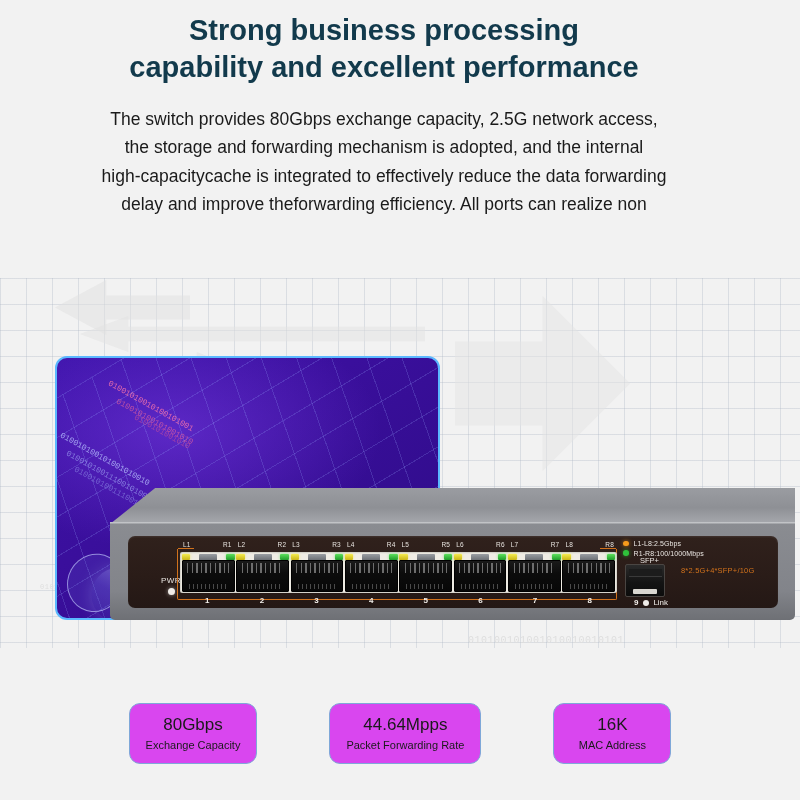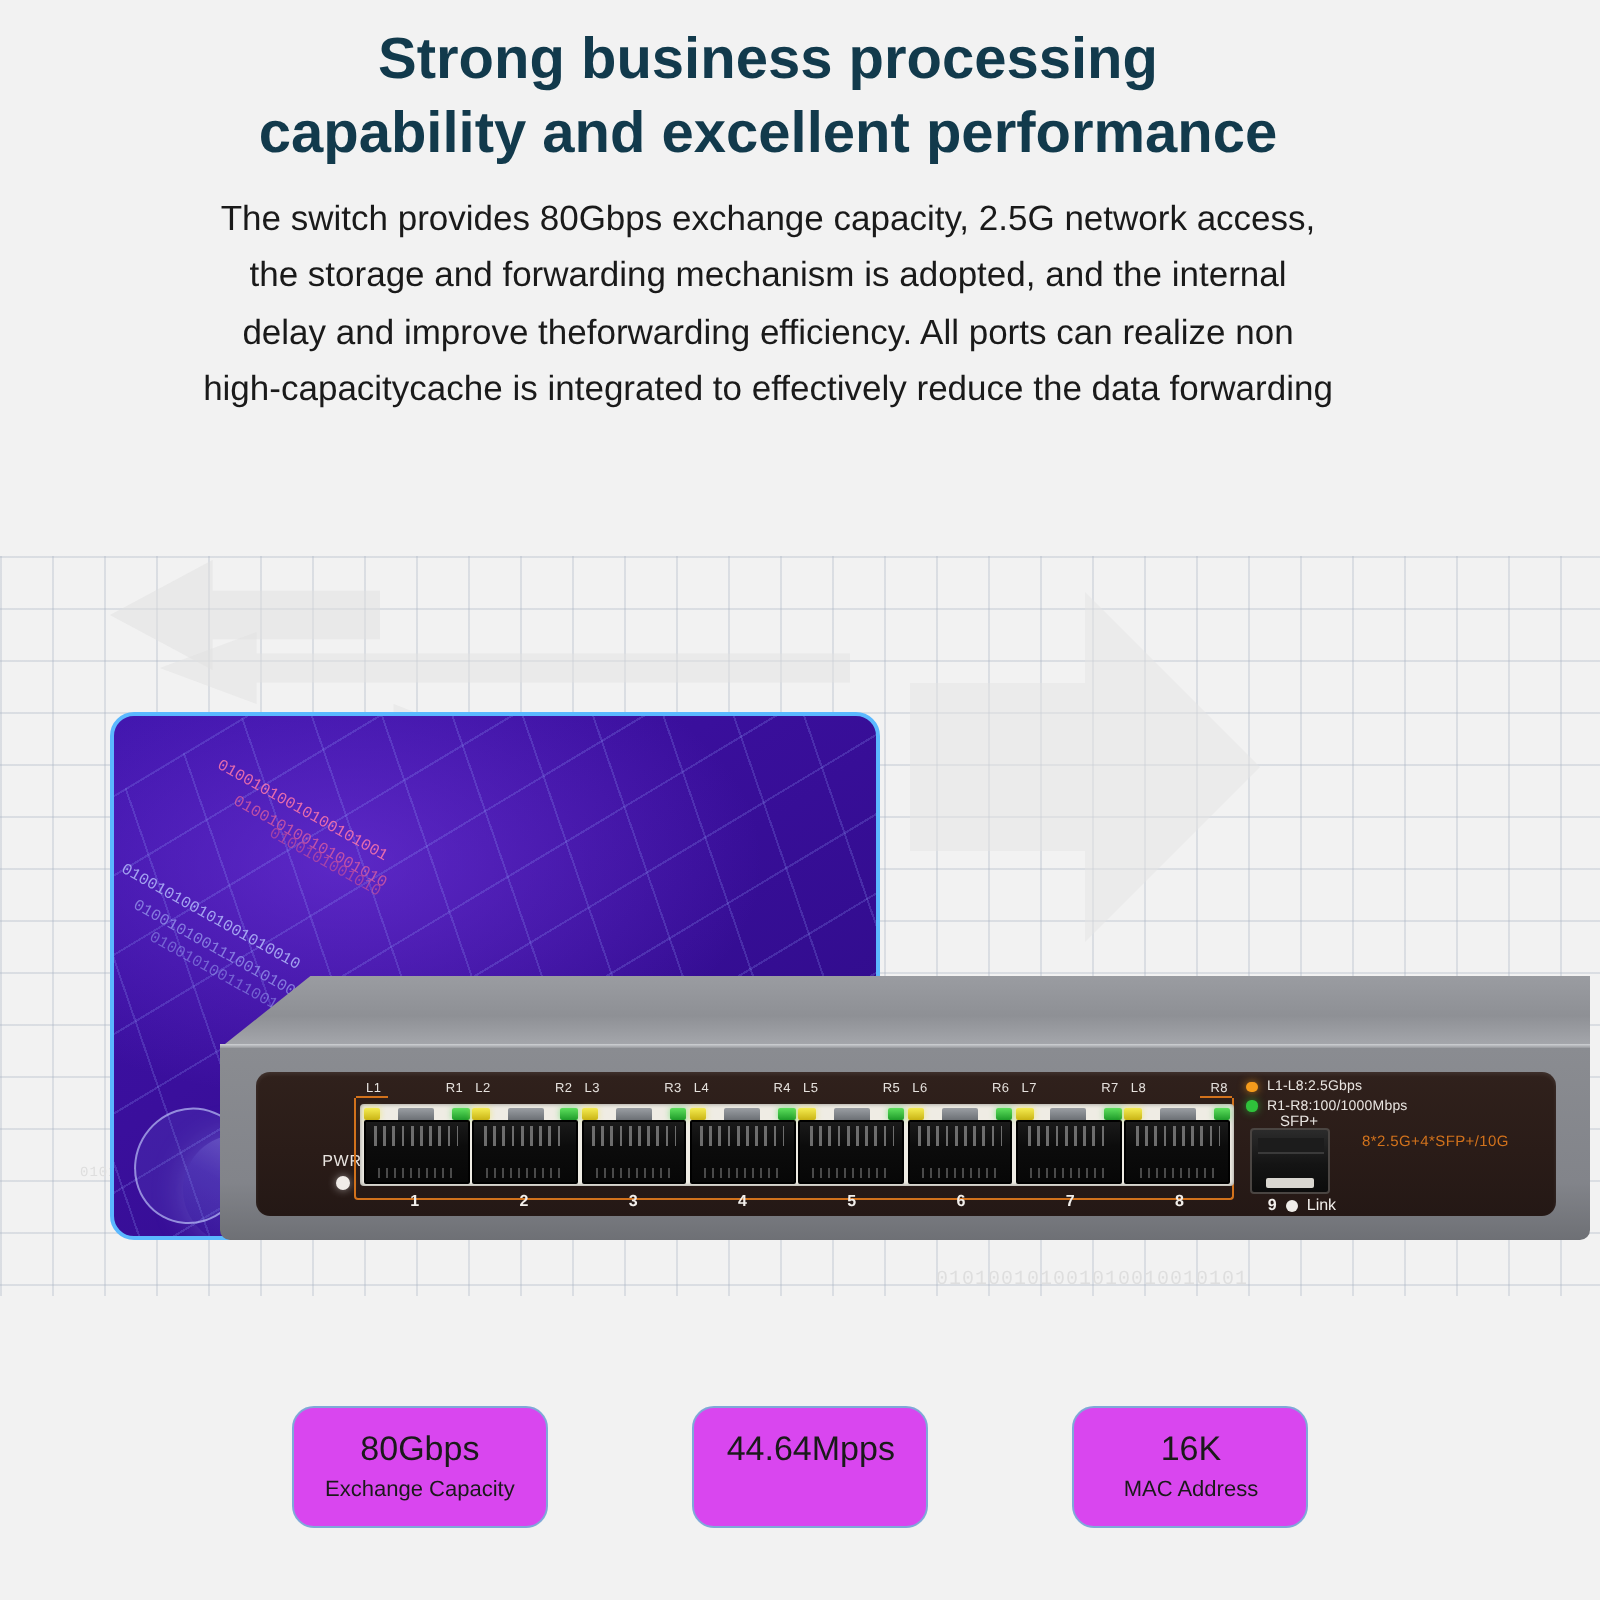--- a/index.html
+++ b/index.html
@@ -216,21 +216,21 @@
   }
   .sfp-foot { position:absolute; left:492px; top:62px; width:62px; display:flex; align-items:center; justify-content:center; }
   .sfp-num { font-size:8px; font-weight:bold; color:#f2efeb; margin-right:5px; }
   .sfp-link-led { width:6px; height:6px; border-radius:50%; background:#efece8; margin-right:4px; }
   .sfp-link-txt { font-size:8px; color:#f2efeb; }
   .model-txt { position:absolute; left:553px; top:30px; font-size:7.5px; color:#d2721c; letter-spacing:.2px; white-space:nowrap; }
 
   
   #header-block { position:absolute; left:0; top:0; width:768px; padding-top:12px; text-align:center; }
   .hdr-title { font-size:29px; font-weight:bold; color:#123a4c; line-height:1.29; }
-  .hdr-body { margin-top:8px; font-size:17.5px; color:#1a1a1a; line-height:1.63; padding:0 14px; }
+  .hdr-body { margin-top:18px; font-size:17.5px; color:#1a1a1a; line-height:1.63; padding:0 14px; }
   .hdr-body div { white-space:nowrap; }
 
   
   #info-cards { position:absolute; left:0; top:703px; width:800px; display:flex; justify-content:center; gap:72px; }
   .info-card {
     border:1.6px solid #7fa8d8; border-radius:11px; background:#d946ef;
     padding:9px 16px; text-align:center; min-width:118px;
   }
   .card-val { font-size:17px; color:#1a1a1a; line-height:1.45; }
   .card-lbl { font-size:11px; color:#1a1a1a; line-height:1.45; }
@@ -438,30 +438,31 @@
 </div>
 
 <div id="header-block">
   <div class="hdr-title">
     <div>Strong business processing</div>
     <div>capability and excellent performance</div>
   </div>
   <div class="hdr-body" id="hdr-body">
       <div>The switch provides 80Gbps exchange capacity, 2.5G network access,</div>
       <div>the storage and forwarding mechanism is adopted, and the internal</div>
+      <div>high-capacitycache is integrated to effectively reduce the data forwarding</div>
       <div>delay and improve theforwarding efficiency. All ports can realize non</div>
-      <div>high-capacitycache is integrated to effectively reduce the data forwarding</div>
     </div>
 </div>
 
 <div id="info-cards">
     <div class="info-card">
       <div class="card-val">80Gbps</div>
       <div class="card-lbl">Exchange Capacity</div>
     </div>
     <div class="info-card">
       <div class="card-val">44.64Mpps</div>
+      <div class="card-lbl">Packet Forwarding Rate</div>
     </div>
     <div class="info-card">
       <div class="card-val">16K</div>
       <div class="card-lbl">MAC Address</div>
     </div>
   </div>
 
 </body></html>

